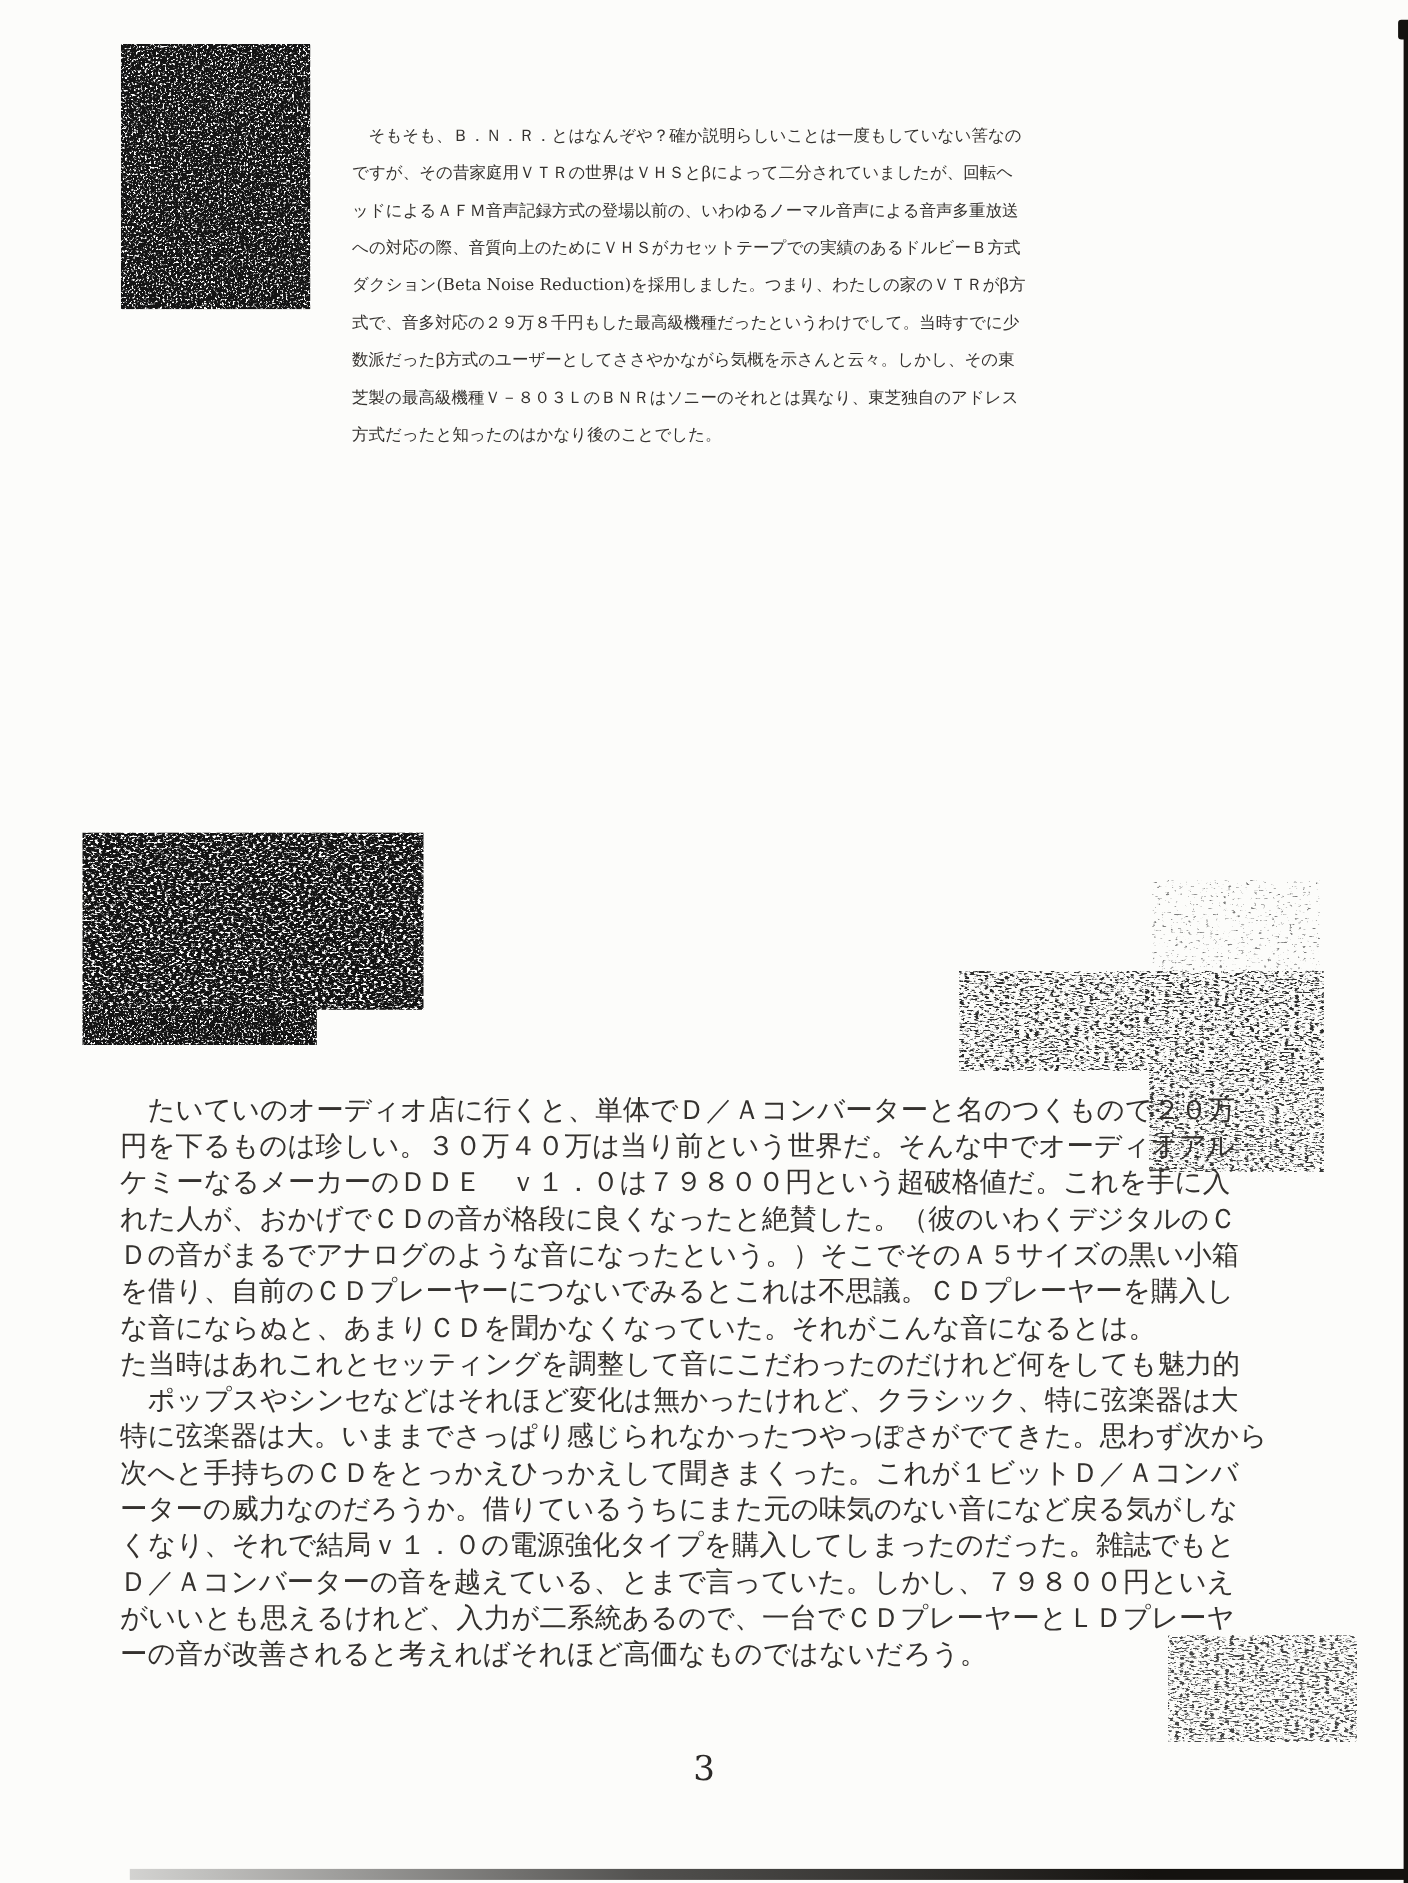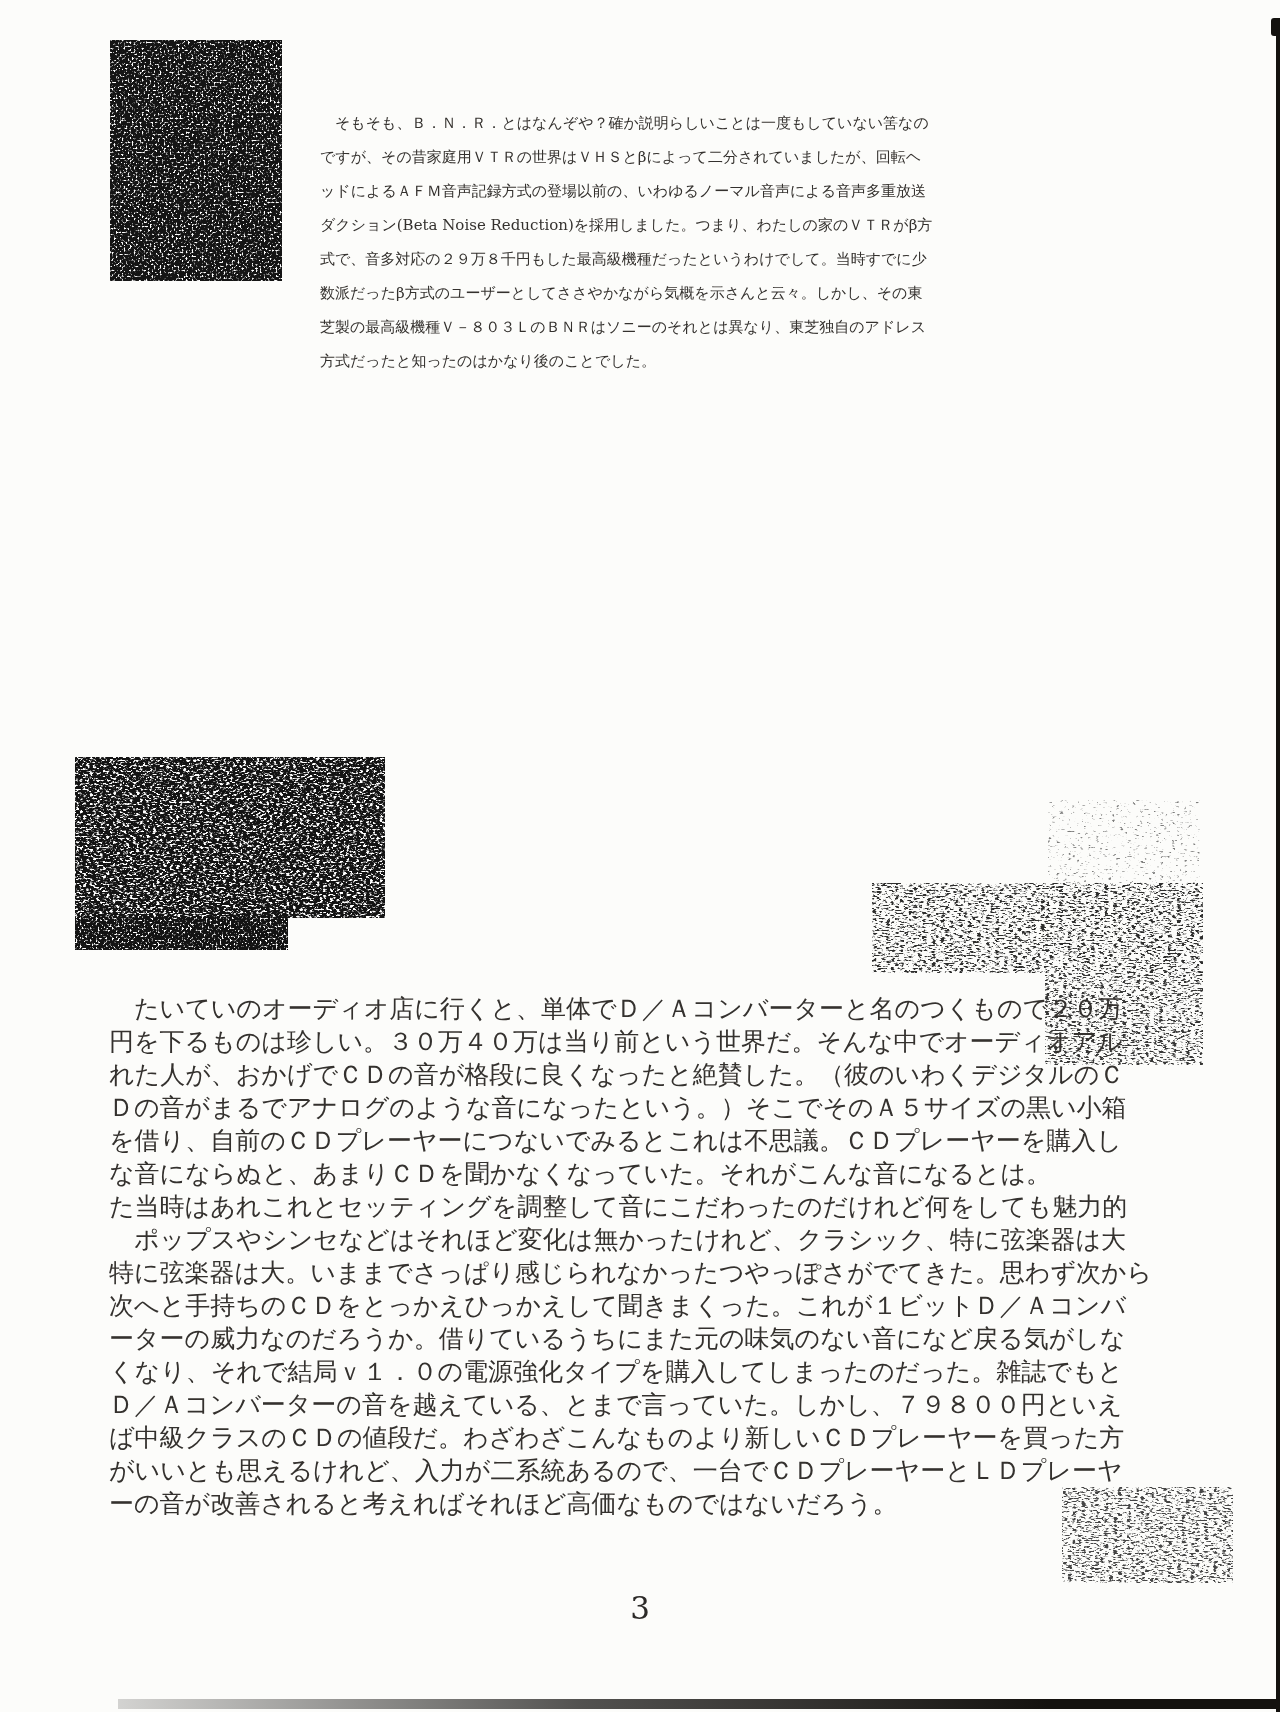--- a/index.html
+++ b/index.html
@@ -97,42 +97,43 @@
 
   <g>
     <rect x="1062" y="1487" width="171" height="96" fill="#000000" filter="url(#fb1)" opacity="0.72"></rect>
   </g>
 </svg>
 
 <div id="para-bnr" class="para">
     <div class="t-line">　そもそも、Ｂ．Ｎ．Ｒ．とはなんぞや？確か説明らしいことは一度もしていない筈なの</div>
     <div class="t-line">ですが、その昔家庭用ＶＴＲの世界はＶＨＳとβによって二分されていましたが、回転ヘ</div>
     <div class="t-line">ッドによるＡＦＭ音声記録方式の登場以前の、いわゆるノーマル音声による音声多重放送</div>
+    <div class="t-line">への対応の際、音質向上のためにＶＨＳがカセットテープでの実績のあるドルビーＢ方式</div>
     <div class="t-line">ダクション(Beta Noise Reduction)を採用しました。つまり、わたしの家のＶＴＲがβ方</div>
     <div class="t-line">式で、音多対応の２９万８千円もした最高級機種だったというわけでして。当時すでに少</div>
     <div class="t-line">数派だったβ方式のユーザーとしてささやかながら気概を示さんと云々。しかし、その東</div>
     <div class="t-line">芝製の最高級機種Ｖ－８０３ＬのＢＮＲはソニーのそれとは異なり、東芝独自のアドレス</div>
     <div class="t-line">方式だったと知ったのはかなり後のことでした。</div>
   </div>
 
 <div id="para-dac" class="para">
     <div class="t-line">　たいていのオーディオ店に行くと、単体でＤ／Ａコンバーターと名のつくもので２０万</div>
     <div class="t-line">円を下るものは珍しい。３０万４０万は当り前という世界だ。そんな中でオーディオアル</div>
+    <div class="t-line">ケミーなるメーカーのＤＤＥ　ｖ１．０は７９８００円という超破格値だ。これを手に入</div>
     <div class="t-line">れた人が、おかげでＣＤの音が格段に良くなったと絶賛した。（彼のいわくデジタルのＣ</div>
     <div class="t-line">Ｄの音がまるでアナログのような音になったという。）そこでそのＡ５サイズの黒い小箱</div>
     <div class="t-line">を借り、自前のＣＤプレーヤーにつないでみるとこれは不思議。ＣＤプレーヤーを購入し</div>
     <div class="t-line">な音にならぬと、あまりＣＤを聞かなくなっていた。それがこんな音になるとは。</div>
     <div class="t-line">た当時はあれこれとセッティングを調整して音にこだわったのだけれど何をしても魅力的</div>
     <div class="t-line">　ポップスやシンセなどはそれほど変化は無かったけれど、クラシック、特に弦楽器は大</div>
     <div class="t-line">特に弦楽器は大。いままでさっぱり感じられなかったつやっぽさがでてきた。思わず次から</div>
     <div class="t-line">次へと手持ちのＣＤをとっかえひっかえして聞きまくった。これが１ビットＤ／Ａコンバ</div>
     <div class="t-line">ーターの威力なのだろうか。借りているうちにまた元の味気のない音になど戻る気がしな</div>
     <div class="t-line">くなり、それで結局ｖ１．０の電源強化タイプを購入してしまったのだった。雑誌でもと</div>
     <div class="t-line">Ｄ／Ａコンバーターの音を越えている、とまで言っていた。しかし、７９８００円といえ</div>
-    <div class="t-line">ば中級クラスのＣＤの値段だ。わざわざこんなものより新しいＣＤプレーヤーを買った方</div>
     <div class="t-line">がいいとも思えるけれど、入力が二系統あるので、一台でＣＤプレーヤーとＬＤプレーヤ</div>
     <div class="t-line">ーの音が改善されると考えればそれほど高価なものではないだろう。</div>
   </div>
 
 <div id="page-number">3</div>
 
 <div id="edge-bottom"></div>
 <div id="edge-right"></div>
 <div id="edge-right-nub"></div>
 

